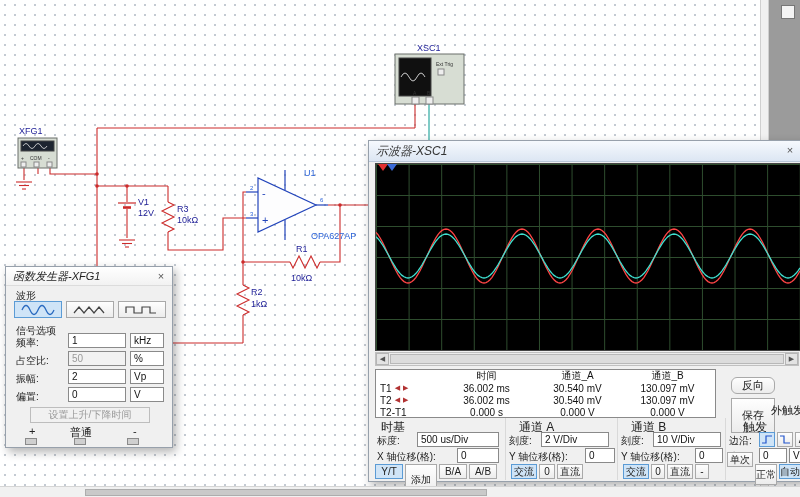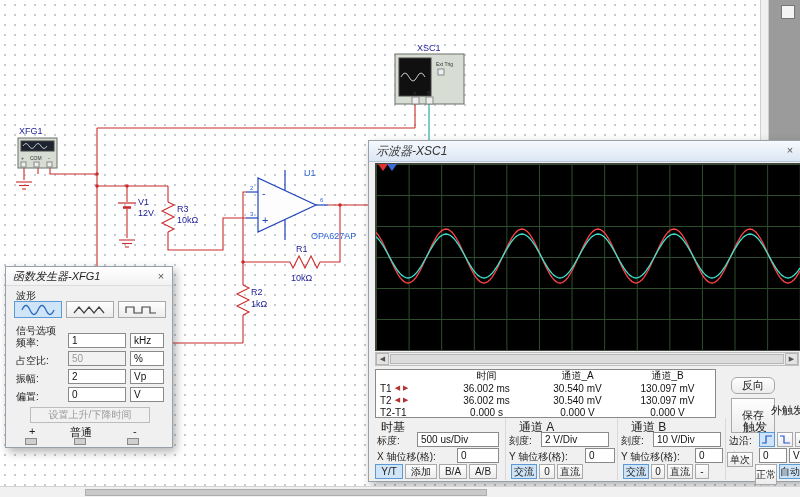--- a/index.html
+++ b/index.html
@@ -306,21 +306,21 @@
     <div class="inp" style="left:48px;top:291px;width:82px;height:15px;">
       <span>500 us/Div</span>
       </div>
     <span class="lbl" style="left:8px;top:309px;">X 轴位移(格):</span>
     <div class="inp" style="left:88px;top:307px;width:42px;height:15px;">
       <span>0</span>
       </div>
     <div class="btn sel" style="left:6px;top:323px;width:28px;height:15px;font-size:10px;">
       <span>Y/T</span>
       </div>
-    <div class="btn" style="left:36px;top:323px;width:32px;height:15px;font-size:10px;">
+    <div class="btn" style="left:36px;top:323px;width:32px;height:31px;font-size:10px;">
       <span>添加</span>
       </div>
     <div class="btn" style="left:70px;top:323px;width:28px;height:15px;font-size:10px;">
       <span>B/A</span>
       </div>
     <div class="btn" style="left:100px;top:323px;width:28px;height:15px;font-size:10px;">
       <span>A/B</span>
       </div>
 
     <span class="ttl" style="left:150px;top:278px;">通道 A</span>

